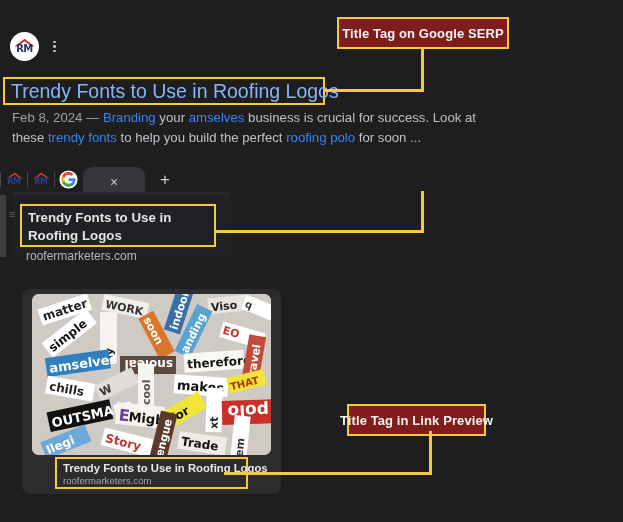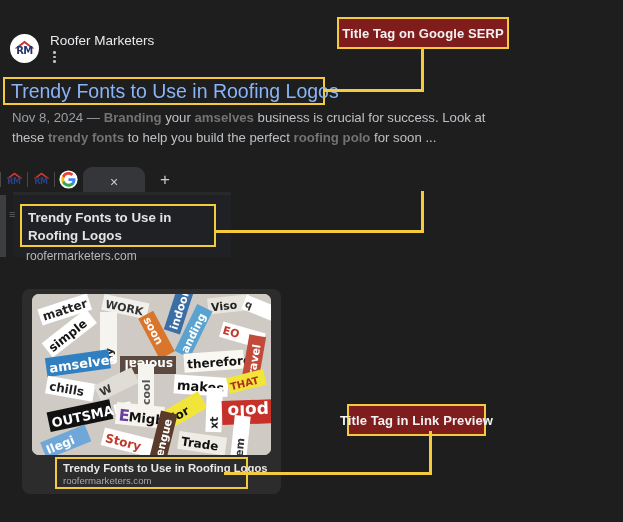--- a/index.html
+++ b/index.html
@@ -74,21 +74,21 @@
     font-family: "Liberation Sans", sans-serif;
     white-space: nowrap;
     text-decoration: none;
   }
 
   
   #serp-snippet {
     left: 12px; top: 108px; width: 482px;
     color: #bdc1c6; font-size: 13.2px; line-height: 20px;
   }
-  #serp-snippet b { color: #737373; font-weight: 700; }
+  #serp-snippet b { color: #3b82f6; font-weight: 400; }
   #serp-snippet .date { color: #9aa0a6; }
 
   
   #browser-chrome { left: 0px; top: 163px; width: 300px; height: 110px; }
 
   .tabstrip {
     position: absolute; left: 0; top: 0; height: 33px; width: 300px;
     display: flex; align-items: center;
   }
   .tab-pinned {
@@ -228,38 +228,37 @@
     <div class="serp-head">
 
       <div class="favicon">
         <svg class="roof" viewBox="0 0 21 9">
           <path d="M0.5 8.5 L10.5 0.8 L20.5 8.5 L17.5 8.5 L10.5 3.3 L3.5 8.5 Z" fill="#c8352c"></path>
         </svg>
         <span class="mono">RM</span>
       </div>
 
       <div class="site-lines">
-        <div class="site-name">Roofer Marketers</div>
         <div class="site-url-row">
           <span class="kebab">
               <i></i>
               <i></i>
               <i></i>
             </span>
         </div>
       </div>
     </div>
   </div>
 
   <div class="abs" id="serp-title-highlight">
     <a href="#" id="serp-title-link">Trendy Fonts to Use in Roofing Logos</a>
   </div>
 
   <div class="abs" id="serp-snippet">
-    <span class="date">Nov 8, 2024 — </span><span id="snippet-body"><b>Branding</b><span> your </span><b>amselves</b><span> business is crucial for success. Look at these </span><b>trendy fonts</b><span> to help you build the perfect </span><b>roofing polo</b><span> for soon ...</span></span>
+    <span class="date">Feb 8, 2024 — </span><span id="snippet-body"><b>Branding</b><span> your </span><b>amselves</b><span> business is crucial for success. Look at these </span><b>trendy fonts</b><span> to help you build the perfect </span><b>roofing polo</b><span> for soon ...</span></span>
   </div>
 
   <div class="abs" id="browser-chrome">
 
     <div class="tabstrip">
       <div class="tab-sep"></div>
       <div class="tab-pinned">
         <span class="mini-fav">
           <svg class="mroof" viewBox="0 0 17 7">
               <path d="M0.5 6.6 L8.5 0.6 L16.5 6.6 L14 6.6 L8.5 2.6 L3 6.6 Z" fill="#d23b2e"></path>

